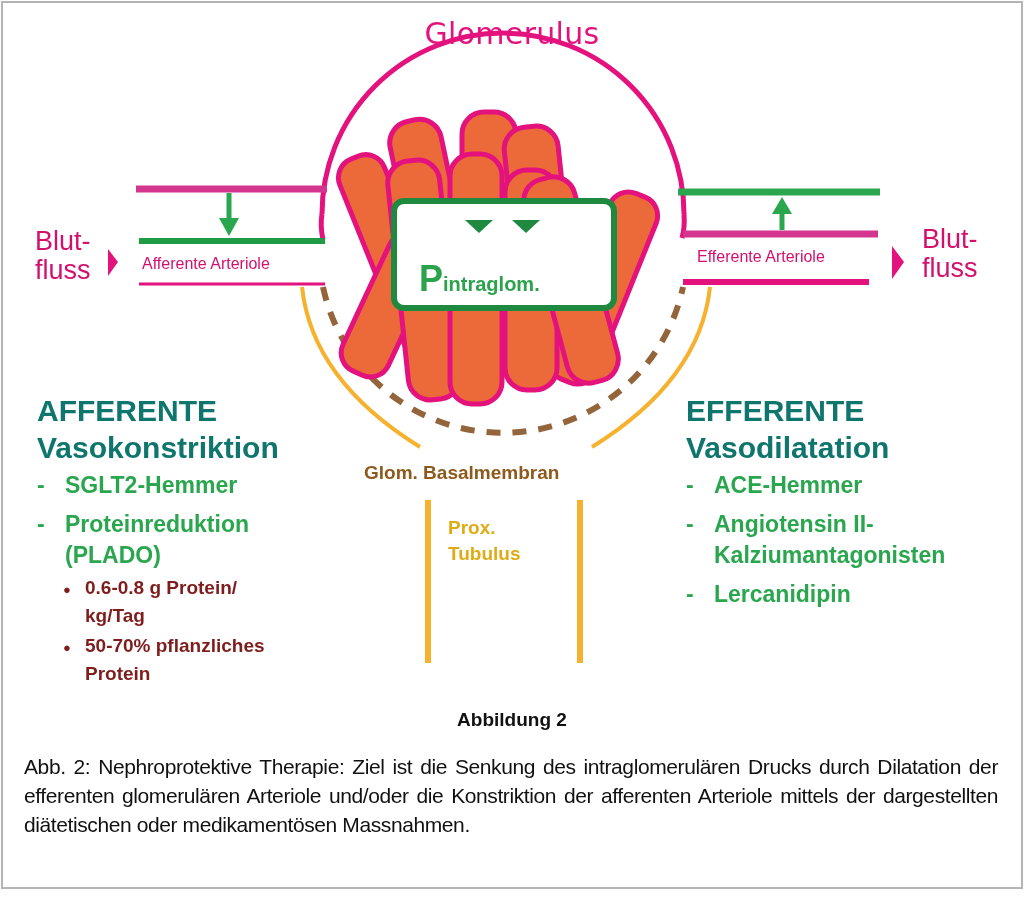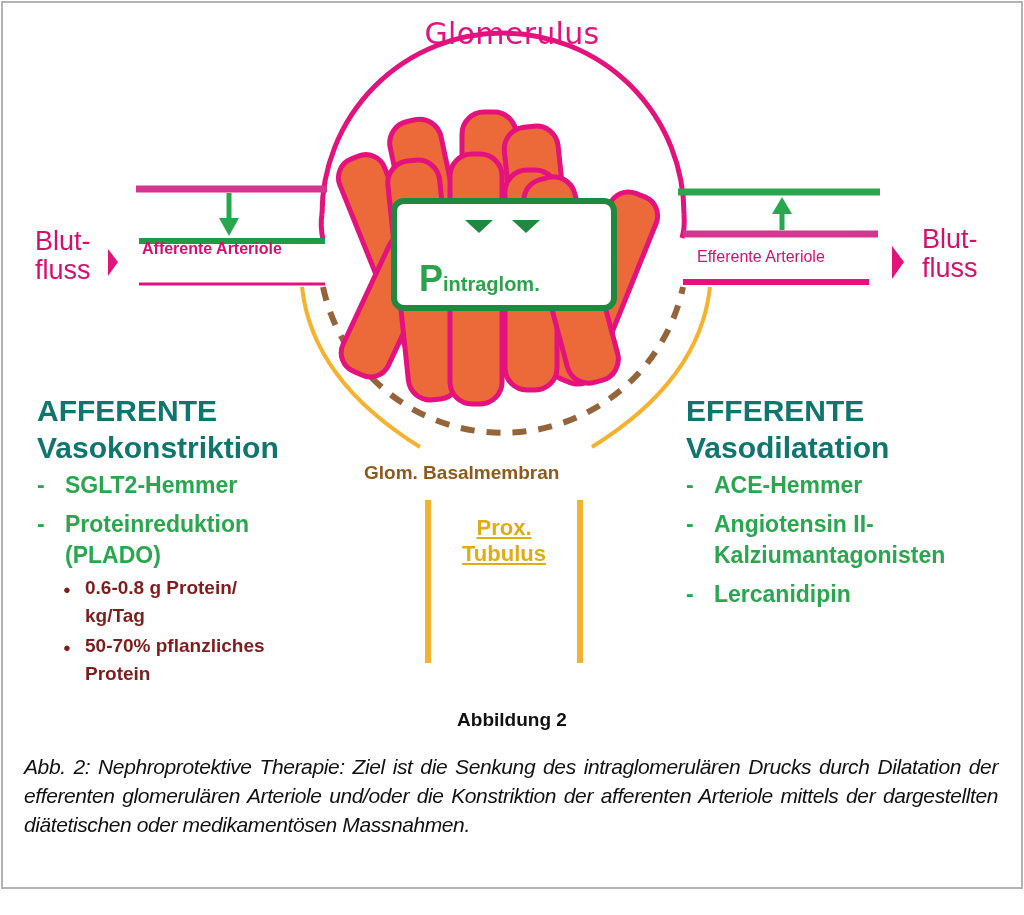--- a/index.html
+++ b/index.html
@@ -11,23 +11,23 @@
   .blut { color: #d4106e; font-size: 27px; line-height: 29px; }
   .arteriole-label { color: #d4106e; font-size: 16px; }
   .pressure { position: absolute; left: 419px; top: 258px; color: #2ba24c; font-weight: bold; }
   .pressure .p { font-size: 36px; }
   .pressure .sub { font-size: 20px; }
   .heading { color: #0f766e; font-weight: bold; font-size: 30px; line-height: 37px; }
   .item { color: #2aa64f; font-weight: bold; font-size: 23px; line-height: 31px; }
   .item .dash { display: inline-block; width: 28px; }
   .subitem { color: #7f1d1d; font-weight: bold; font-size: 19px; line-height: 26px; }
   .gbm { color: #8e5a1c; font-weight: bold; font-size: 19px; }
-  .tubulus { color: #e0ac16; font-weight: bold; font-size: 22px; text-align: center; line-height: 26px; text-decoration: underline; }
+  .tubulus { color: #e0ac16; font-weight: bold; font-size: 19px; line-height: 26px; }
   .fig-label { left: 0; width: 1024px; text-align: center; top: 709px; font-size: 19px; font-weight: bold; color: #111; font-family: "Liberation Sans Narrow", "Liberation Sans", sans-serif; }
-  .caption { position: absolute; left: 24px; top: 752px; width: 974px; font-size: 21px; line-height: 29px; color: #111; text-align: justify; letter-spacing: -0.4px; font-style: italic; }
+  .caption { position: absolute; left: 24px; top: 752px; width: 974px; font-size: 21px; line-height: 29px; color: #111; text-align: justify; letter-spacing: -0.4px; }
 </style>
 </head>
 <body>
 
 <div class="frame"></div>
 
 <svg class="diagram" width="1024" height="915" viewBox="0 0 1024 915">
 
   <path d="M 322 214 A 180 180 0 0 1 684 214" fill="none" stroke="#e4127d" stroke-width="5"></path>
   <path d="M 322 214 Q 320 225 323 240" fill="none" stroke="#e4127d" stroke-width="5"></path>
@@ -72,21 +72,21 @@
   <line x1="428" y1="500" x2="428" y2="663" stroke="#f6b12e" stroke-width="6"></line>
   <line x1="580" y1="500" x2="580" y2="663" stroke="#f6b12e" stroke-width="6"></line>
 </svg>
 
 <div class="t title">Glomerulus</div>
 
 <div class="t blut" style="left:35px; top:227px;">
   <div>Blut-</div>
   <div>fluss</div>
 </div>
-<div class="t arteriole-label" style="left:142px; top:240px;font-weight:bold;">Afferente Arteriole</div>
+<div class="t arteriole-label" style="left:142px; top:255px;">Afferente Arteriole</div>
 
 <div class="t blut" style="left:922px; top:225px;">
   <div>Blut-</div>
   <div>fluss</div>
 </div>
 <div class="t arteriole-label" style="left:697px; top:248px;">Efferente Arteriole</div>
 
 <div class="pressure">
   <span class="p">P</span><span class="sub">intraglom.</span>
 </div>

